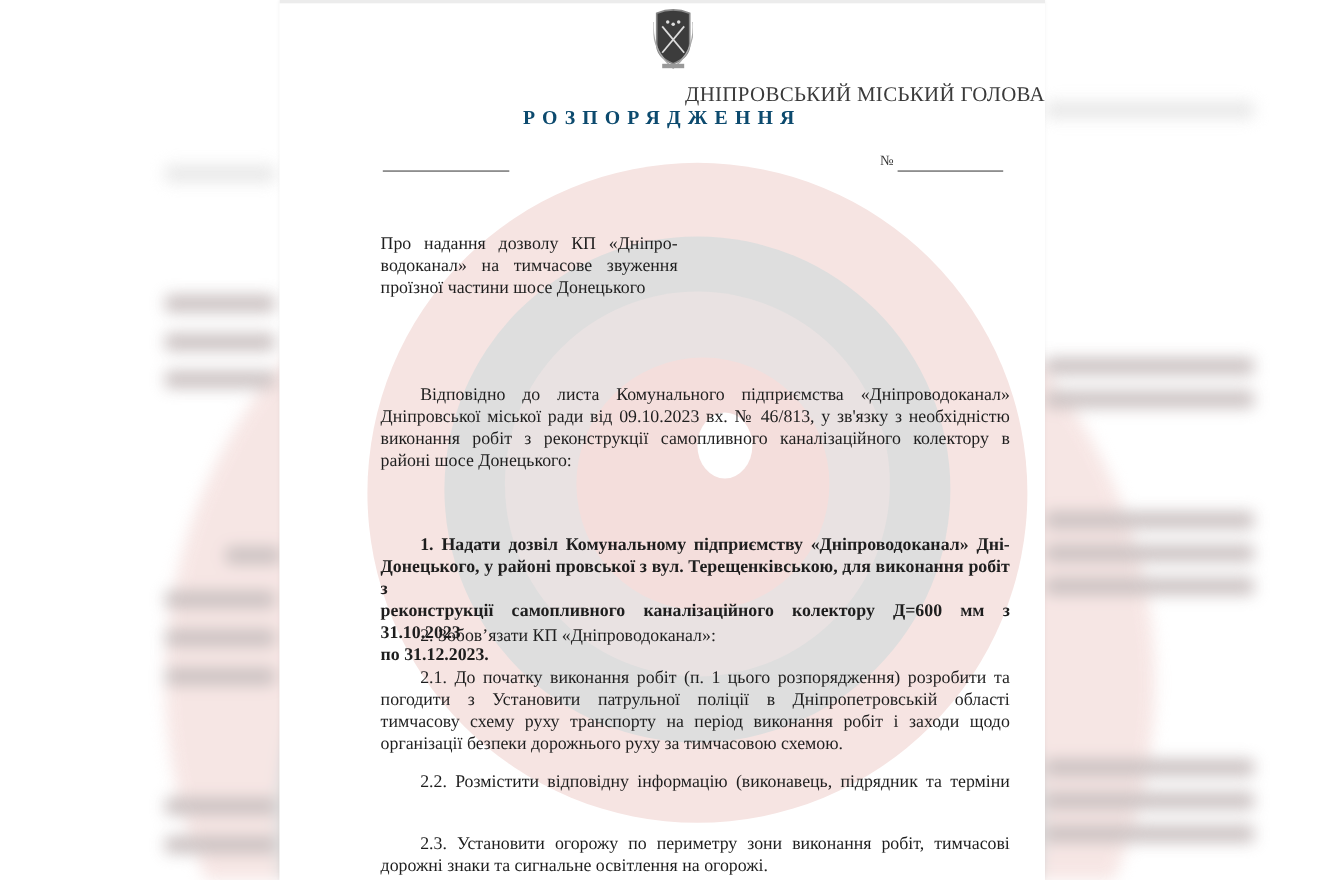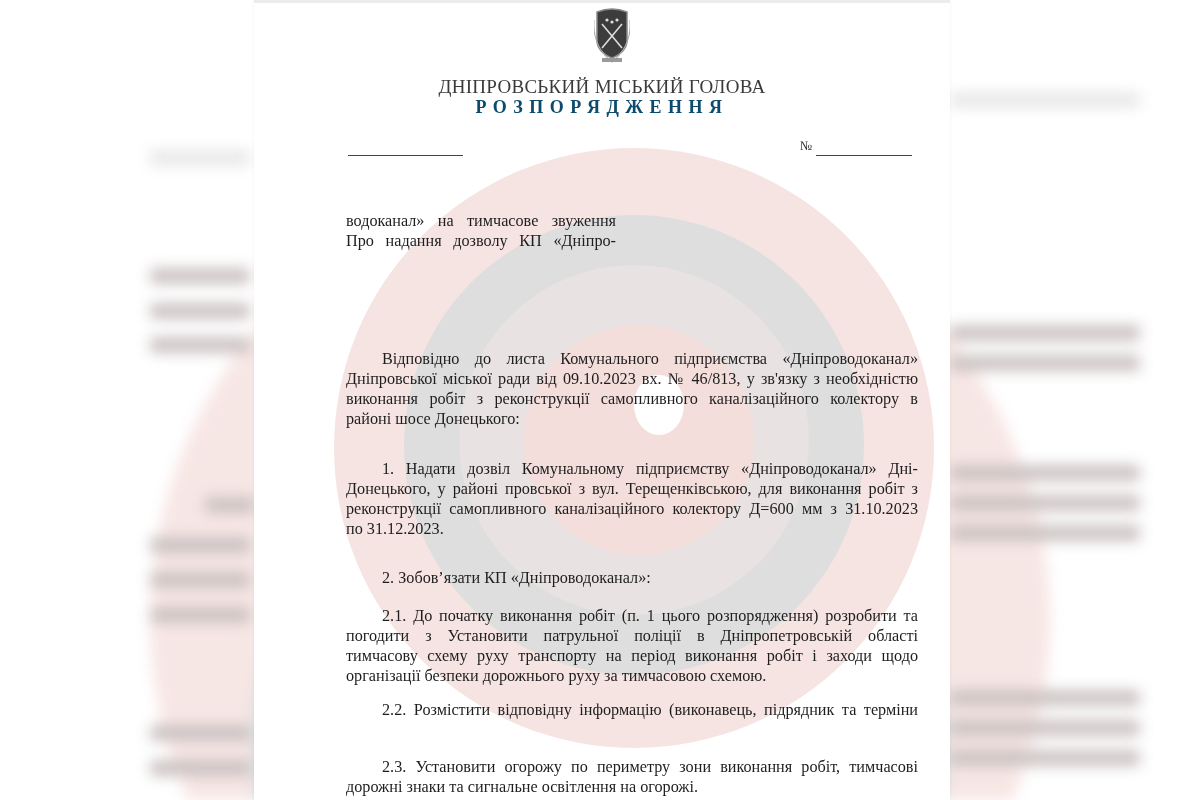--- a/index.html
+++ b/index.html
@@ -36,36 +36,36 @@
   .wm { position: absolute; border-radius: 50%; }
   .wm-outer { left: 80px; top: 148px; width: 600px; height: 600px; background: #f6e4e2; }
   .wm-ring  { left: 150px; top: 215px; width: 460px; height: 460px; background: #dedede; }
   .wm-gap   { left: 205px; top: 265px; width: 350px; height: 350px; background: #e9e2e2; }
   .wm-inner { left: 270px; top: 325px; width: 230px; height: 230px; background: #f4dedc; }
   .wm-dot   { left: 380px; top: 375px; width: 50px; height: 60px; background: #ffffff; }
 
   
   .emblem { position: absolute; left: 340px; top: 6px; width: 36px; height: 58px; }
   .city-head {
-    position: absolute; left: 0; right: 0; top: 76px; text-align: center;
+    position: absolute; left: 0; right: 0; top: 76px; text-align: right;
     font-size: 19px; color: #3a3a3a; letter-spacing: 0.3px;
   }
   .doc-type {
     position: absolute; left: 0; right: 0; top: 97px; text-align: center;
     font-size: 18px; font-weight: bold; color: #0c4a6e; letter-spacing: 6.5px;
   }
   .date-line { position: absolute; left: 94px; top: 155px; width: 115px; border-top: 1px solid #444; }
   .num-label { position: absolute; left: 546px; top: 138px; font-size: 13px; color: #333; }
   .num-line { position: absolute; left: 562px; top: 155px; width: 96px; border-top: 1px solid #444; }
 
   .text { position: absolute; color: #1e1e1e; font-size: 16.2px; line-height: 20px; }
   .subject { left: 92px; top: 211px; width: 270px; }
   .para { left: 92px; width: 572px; text-align: justify; }
   .p0 { top: 349px; }
-  .p1 { top: 459px; }
+  .p1 { top: 485px; font-weight: bold; }
   .p2 { top: 568px; }
   .p3 { top: 606px; }
   .p4 { top: 700px; }
   .p5 { top: 757px; }
   .line { display: block; text-align: justify; text-align-last: justify; }
   .line.last { text-align-last: left; }
 </style>
 </head>
 <body>
 
@@ -116,22 +116,23 @@
   </div>
 
   <div class="city-head">ДНІПРОВСЬКИЙ МІСЬКИЙ ГОЛОВА</div>
   <div class="doc-type">РОЗПОРЯДЖЕННЯ</div>
 
   <div class="date-line"></div>
   <div class="num-label">№</div>
   <div class="num-line"></div>
 
   <div class="text subject">
+    <span class="line">Про надання дозволу КП «Дніпро-</span>
     <span class="line">водоканал»  на тимчасове звуження</span>
-    <span class="line">Про надання дозволу КП «Дніпро-</span>
+    <span class="line last">проїзної частини шосе Донецького</span>
   </div>
 
   <div class="text para p0">
     <span class="line" style="padding-left:36px;">Відповідно до листа Комунального підприємства «Дніпроводоканал»</span>
     <span class="line">Дніпровської міської ради від 09.10.2023 вх. № 46/813, у зв'язку з необхідністю</span>
     <span class="line">виконання робіт з реконструкції самопливного каналізаційного колектору в</span>
     <span class="line last">районі шосе Донецького:</span>
   </div>
 
   <div class="text para p1">

